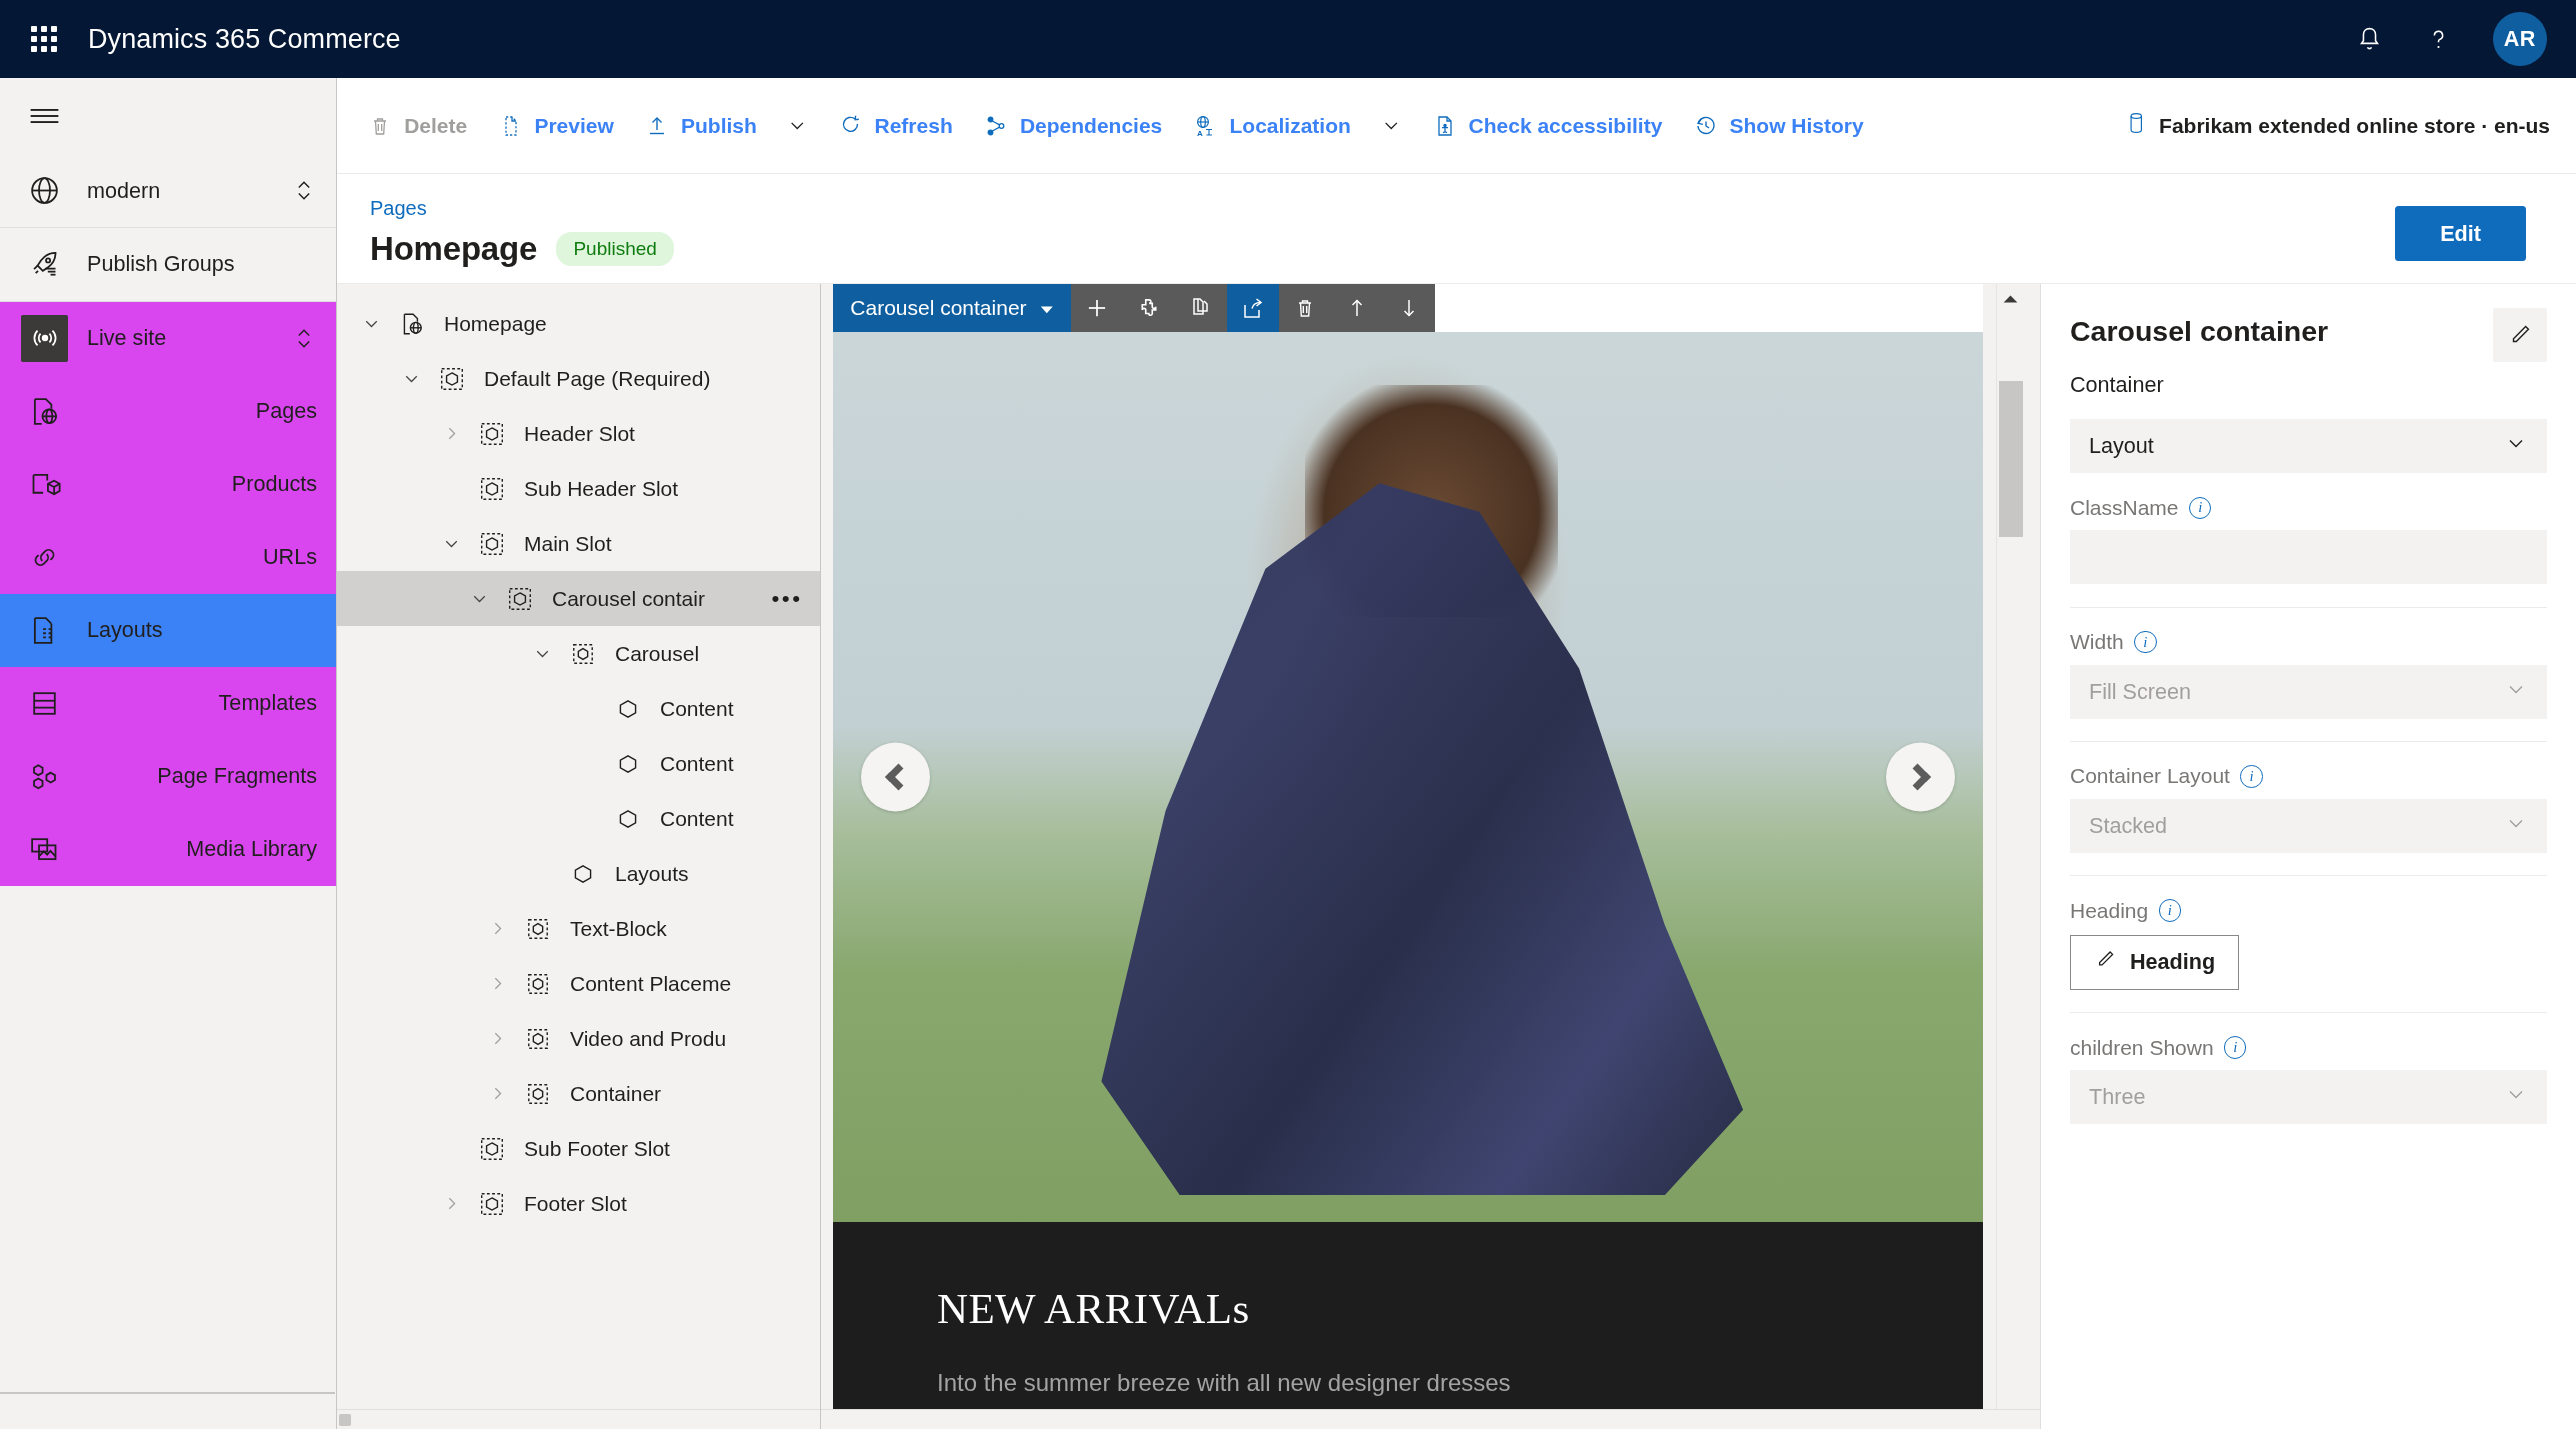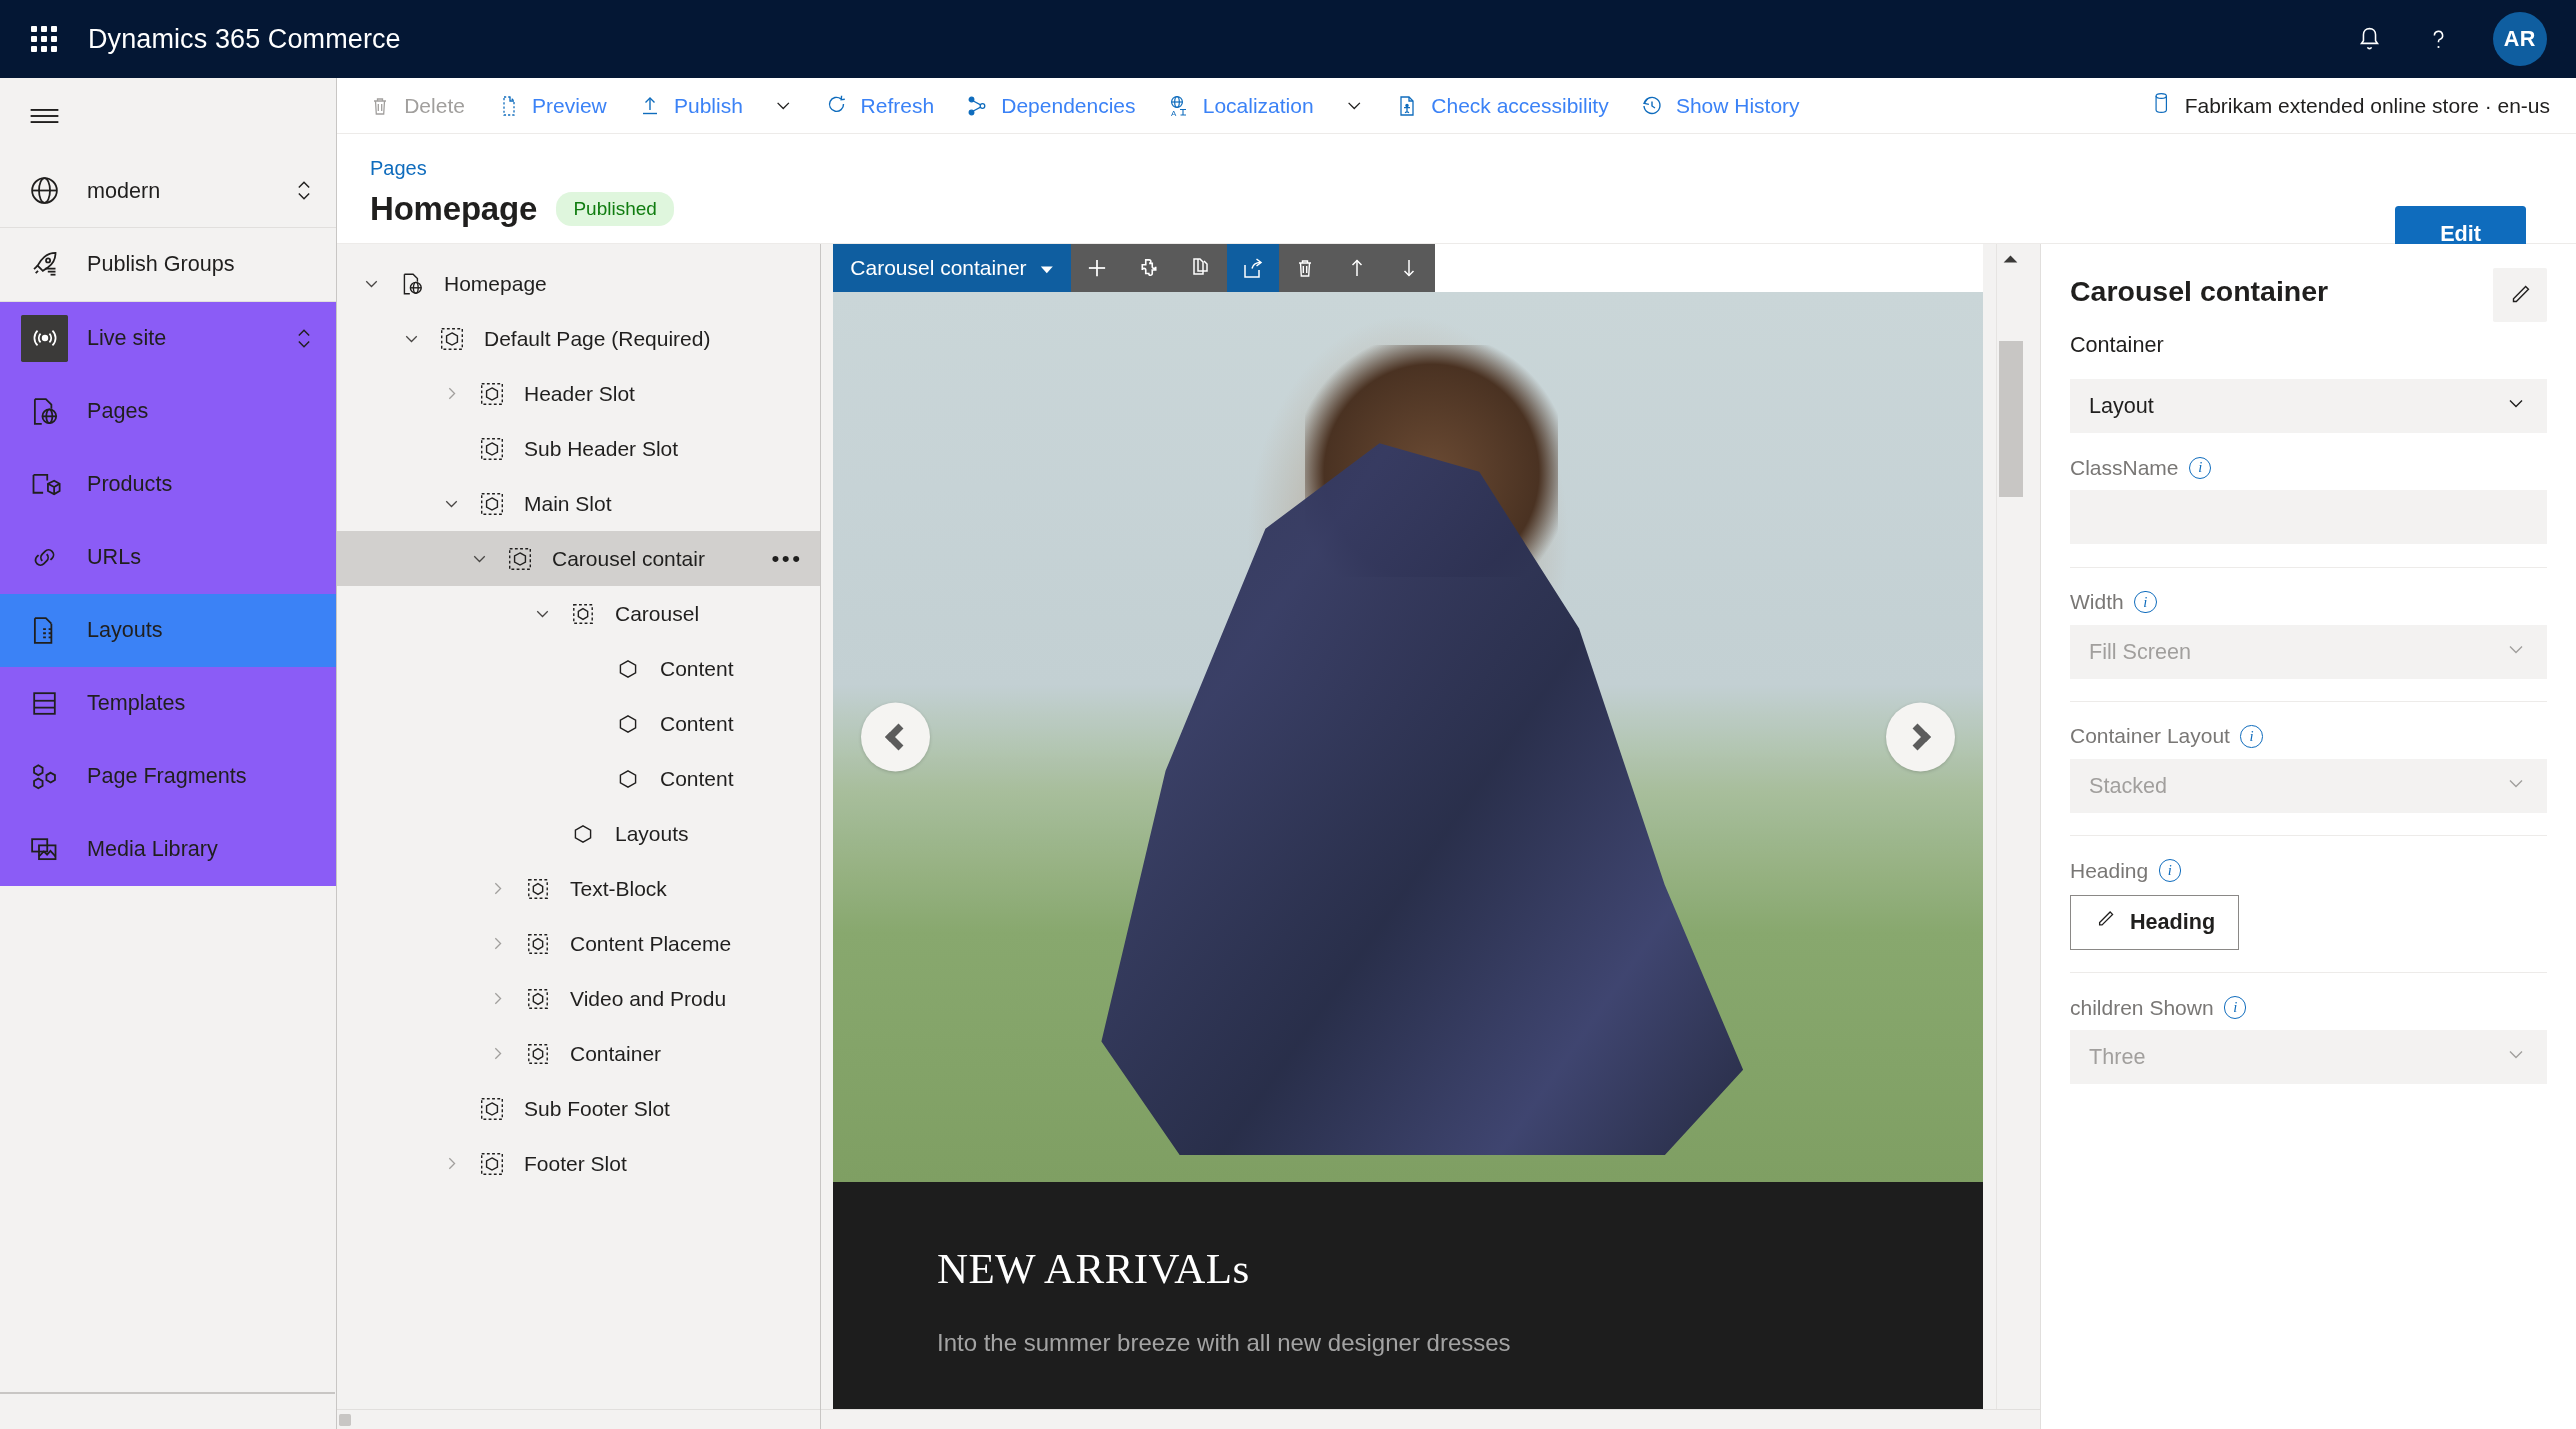--- a/index.html
+++ b/index.html
@@ -44,34 +44,34 @@
   .hamburger-row{ height:76px; display:flex; align-items:center; padding-left:21px;}
   .hamburger{ width:47px;height:47px;display:flex;align-items:center;justify-content:center;cursor:pointer;}
   .nav-item{
     height:73px; display:flex; align-items:center; padding:0 19px 0 21px; cursor:pointer;
     gap:19px; position:relative;
   }
   .nav-item .ni-icon{ width:47px; flex:0 0 47px; display:flex; align-items:center; justify-content:center;}
   .nav-item .ni-label{ font-size:21.6px; color:#201f1e; white-space:nowrap; overflow:hidden;}
   .nav-item .ni-chev{ margin-left:auto; display:flex; align-items:center;}
   .nav-sep{ height:0.9px; background:#e1dfdd; margin:0; }
-  .nav-item.group-shaded{ background:#8b5cf6; }
+  .nav-item.group-shaded{ background:#d946ef;justify-content:space-between; }
   .nav-item.active-chip .ni-icon .chip{
      width:47px;height:47px;background:#3b3a39;display:flex;align-items:center;justify-content:center;border-radius:1.7px;
   }
   .nav-item.selected{ background:#3b82f6; }
   .nav-bottom-sep{ position:absolute; left:0; right:0.9px; bottom:36px; height:1.7px; background:#c8c6c4;}
 
   
   .maincol{ flex:1 1 auto; display:flex; flex-direction:column; min-width:0; background:#fff;}
 
   
   .cmdbar{
-    height:56px; display:flex; align-items:center; padding:0 26px 0 15.6px; gap:0;
-    border-bottom:0.9px solid #edebe9; background:#fff;
+    height:96px; display:flex; align-items:center; padding:0 26px 0 15.6px; gap:0;
+    border-bottom:0.9px solid #edebe9; background:#fff;font-weight:bold;
   }
   .cmd{
     display:flex; align-items:center; gap:12px; padding:0 15.6px; height:54px;
     font-size:21px; color:#3b82f6; cursor:pointer; white-space:nowrap;
   }
   .cmd.disabled{ color:#a19f9d; cursor:default;}
   .cmd .ci{ display:flex; align-items:center; justify-content:center;}
   .cmd-caret{ padding:0 14px; height:54px; display:flex; align-items:center; cursor:pointer;}
   .cmd-right{ margin-left:auto; display:flex; align-items:center; gap:12px; font-size:21px; color:#201f1e; white-space:nowrap;}
 

